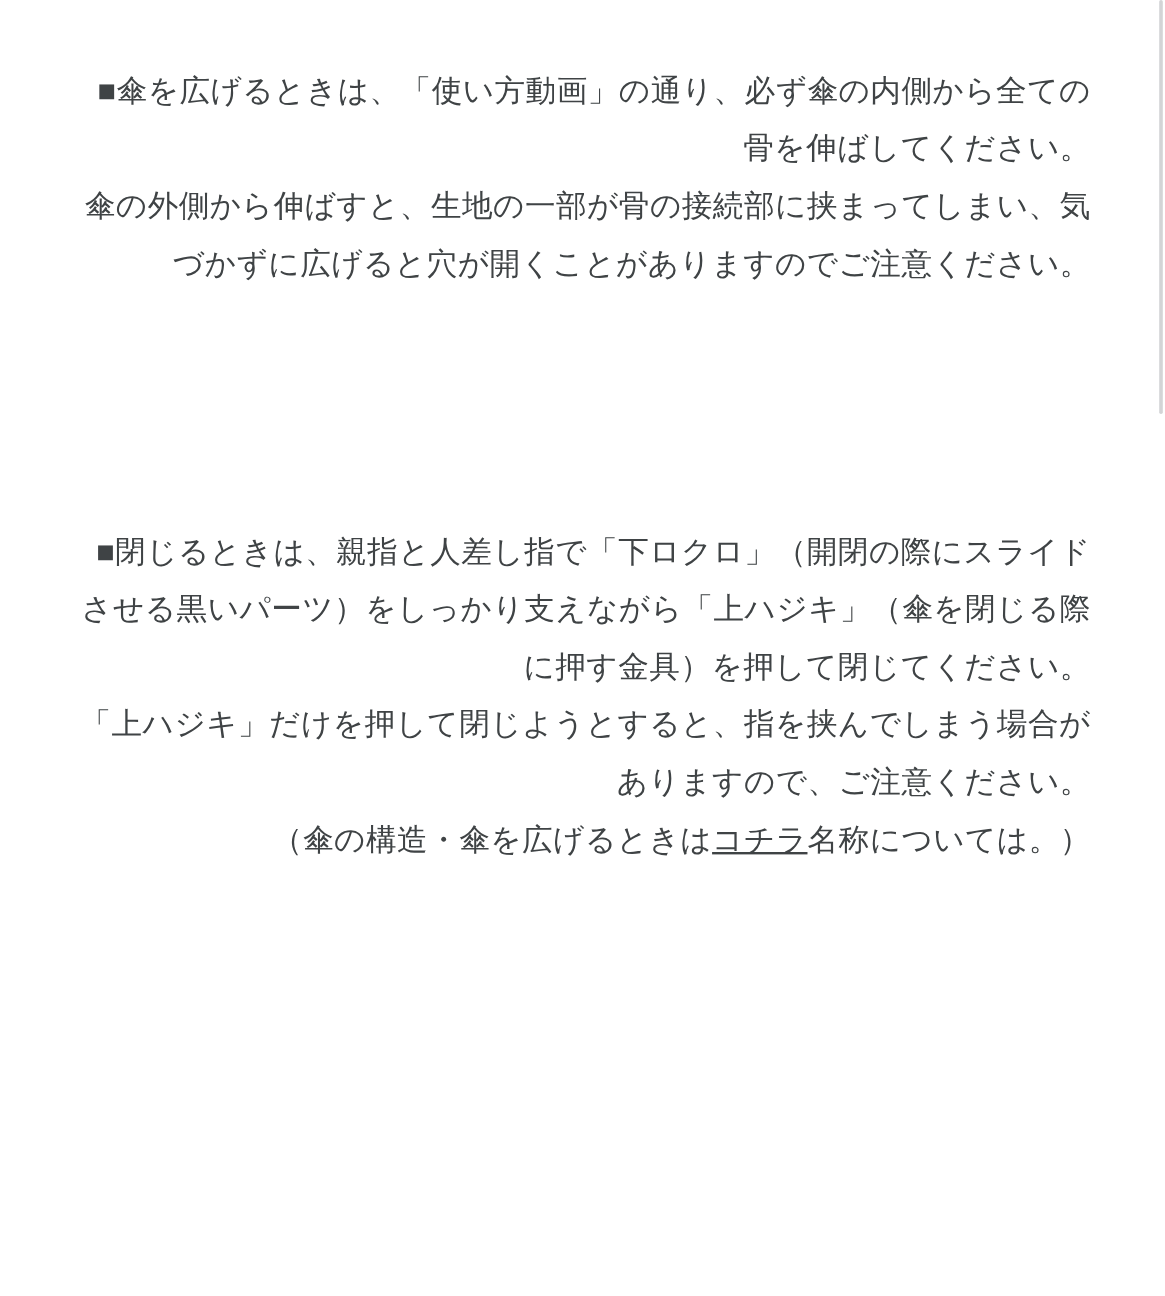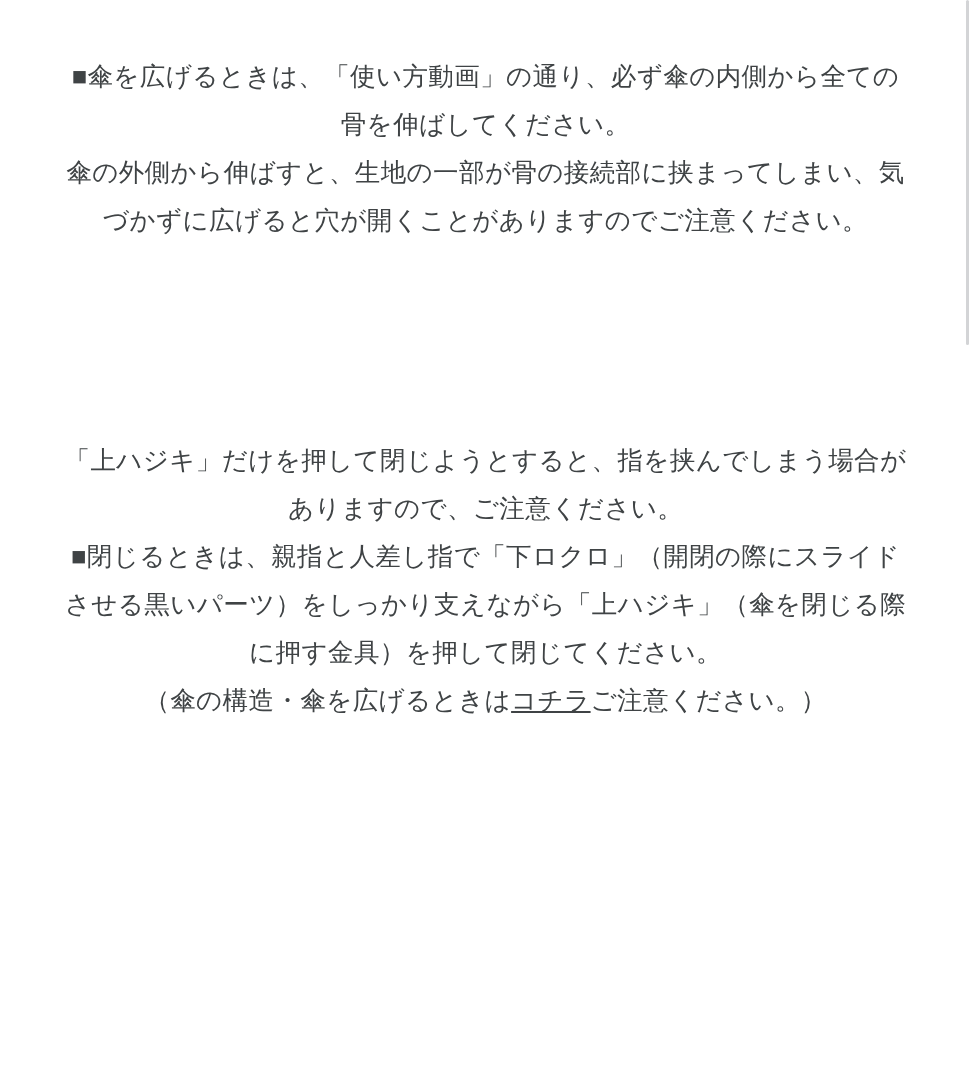--- a/index.html
+++ b/index.html
@@ -24,21 +24,21 @@
   }
   .block {
     margin: 0;
   }
   .para {
     font-size: 25.5px;
     line-height: 48px;
     letter-spacing: 0.4px;
     color: #3f4345;
     margin: 0;
-    text-align: center;
+    text-align: right;
     word-break: break-all;
   }
   .spacer-lg {
     height: 96px;
   }
   .spacer-md {
     height: 96px;
   }
   a.inline-link {
     color: #3f4345;
@@ -75,22 +75,22 @@
   </div>
 
   <div class="spacer-lg"></div>
 
   <div class="block">
   </div>
 
   <div class="spacer-md"></div>
 
   <div class="block">
+    <p class="para">■閉じるときは、親指と人差し指で「下ロクロ」（開閉の際にスライドさせる黒いパーツ）をしっかり支えながら「上ハジキ」（傘を閉じる際に押す金具）を押して閉じてください。</p>
     <p class="para">「上ハジキ」だけを押して閉じようとすると、指を挟んでしまう場合がありますので、ご注意ください。</p>
-    <p class="para">■閉じるときは、親指と人差し指で「下ロクロ」（開閉の際にスライドさせる黒いパーツ）をしっかり支えながら「上ハジキ」（傘を閉じる際に押す金具）を押して閉じてください。</p>
-    <p class="para"><span>（傘の構造・傘を広げるときは</span><a class="inline-link" href="#">コチラ</a><span>ご注意ください。）</span></p>
+    <p class="para"><span>（傘の構造・傘を広げるときは</span><a class="inline-link" href="#">コチラ</a><span>名称については。）</span></p>
   </div>
 
   <div class="scroll-track">
     <div class="scroll-thumb"></div>
   </div>
 
 </div>
 
 </body></html>

